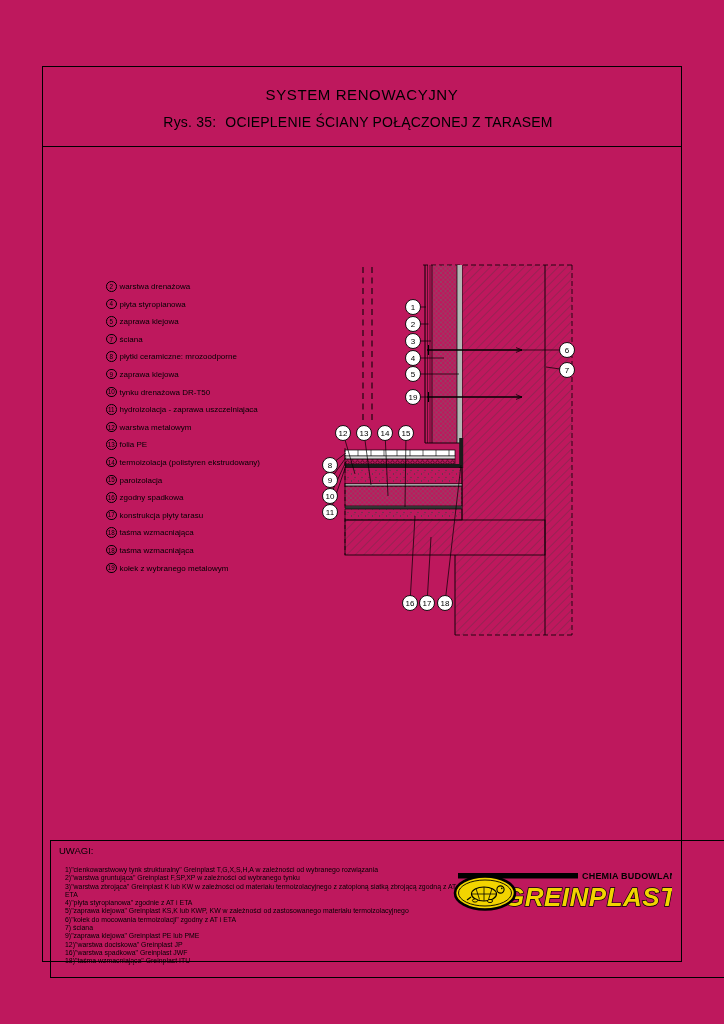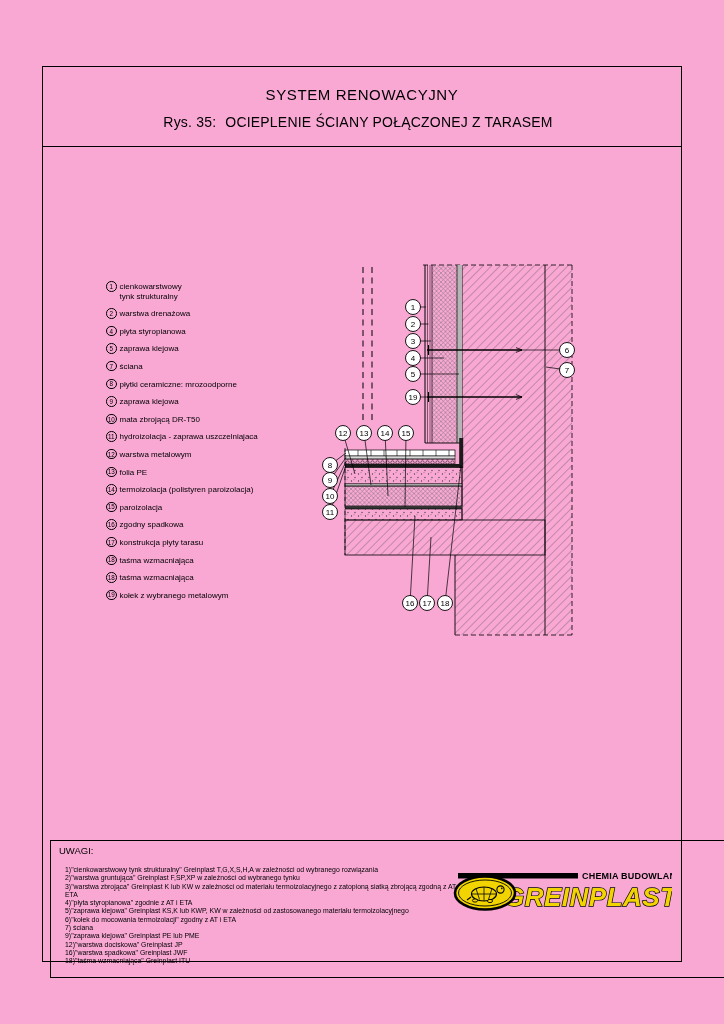--- a/index.html
+++ b/index.html
@@ -1,18 +1,18 @@
 <!DOCTYPE html>
 <html><head>
 <meta charset="utf-8">
 <style>
   * { margin:0; padding:0; box-sizing:border-box; }
   html,body { background:#fff; }
   body { width:724px; height:1024px; font-family:"Liberation Sans", sans-serif; color:#000; position:relative; }
-  .page { position:relative; width:724px; height:1024px; background:#f9a8d4; overflow:hidden; }
+  .page { position:relative; width:724px; height:1024px; background:#be185d; overflow:hidden; }
 
   .frame { position:absolute; left:42px; top:66px; width:640px; height:896px; border:1.2px solid #000; }
   .title-divider { position:absolute; left:42px; top:146px; width:640px; height:0; border-top:1.2px solid #000; }
   .doc-title1 { position:absolute; left:42px; top:86px; width:640px; text-align:center; font-size:15px; letter-spacing:0.6px; }
   .doc-title2 { position:absolute; left:42px; top:114px; width:632px; text-align:center; font-size:14px; letter-spacing:0.2px; }
   .doc-title2 .rys { margin-right:9px; }
 
   .legend { position:absolute; left:106px; top:281px; width:238px; }
   .legend-item { display:flex; gap:3px; margin-bottom:7px; align-items:flex-start; }
   .lnum { flex:0 0 auto; width:10.5px; height:10.5px; border:1px solid #000; border-radius:50%;
@@ -43,25 +43,20 @@
   <div class="frame"></div>
 
   <div class="doc-title1">SYSTEM RENOWACYJNY</div>
   <div class="doc-title2">
     <span class="rys">Rys. 35:</span><span>OCIEPLENIE ŚCIANY POŁĄCZONEJ Z TARASEM</span>
   </div>
   <div class="title-divider"></div>
 
   <div class="legend" id="legend">
       <div class="legend-item">
-        <span class="lnum">1</span>
-        <span class="llabel">cienkowarstwowy
-tynk strukturalny</span>
-      </div>
-      <div class="legend-item">
         <span class="lnum">2</span>
         <span class="llabel">warstwa drenażowa</span>
       </div>
       <div class="legend-item">
         <span class="lnum">4</span>
         <span class="llabel">płyta styropianowa</span>
       </div>
       <div class="legend-item">
         <span class="lnum">5</span>
         <span class="llabel">zaprawa klejowa</span>
@@ -73,37 +68,37 @@
       <div class="legend-item">
         <span class="lnum">8</span>
         <span class="llabel">płytki ceramiczne: mrozoodporne</span>
       </div>
       <div class="legend-item">
         <span class="lnum">9</span>
         <span class="llabel">zaprawa klejowa</span>
       </div>
       <div class="legend-item">
         <span class="lnum">10</span>
-        <span class="llabel">mata zbrojącą DR-T50</span>
+        <span class="llabel">tynku drenażowa DR-T50</span>
       </div>
       <div class="legend-item">
         <span class="lnum">11</span>
         <span class="llabel">hydroizolacja - zaprawa uszczelniajaca</span>
       </div>
       <div class="legend-item">
         <span class="lnum">12</span>
         <span class="llabel">warstwa metalowym</span>
       </div>
       <div class="legend-item">
         <span class="lnum">13</span>
         <span class="llabel">folia PE</span>
       </div>
       <div class="legend-item">
         <span class="lnum">14</span>
-        <span class="llabel">termoizolacja (polistyren paroizolacja)</span>
+        <span class="llabel">termoizolacja (polistyren ekstrudowany)</span>
       </div>
       <div class="legend-item">
         <span class="lnum">15</span>
         <span class="llabel">paroizolacja</span>
       </div>
       <div class="legend-item">
         <span class="lnum">16</span>
         <span class="llabel">zgodny spadkowa</span>
       </div>
       <div class="legend-item">

